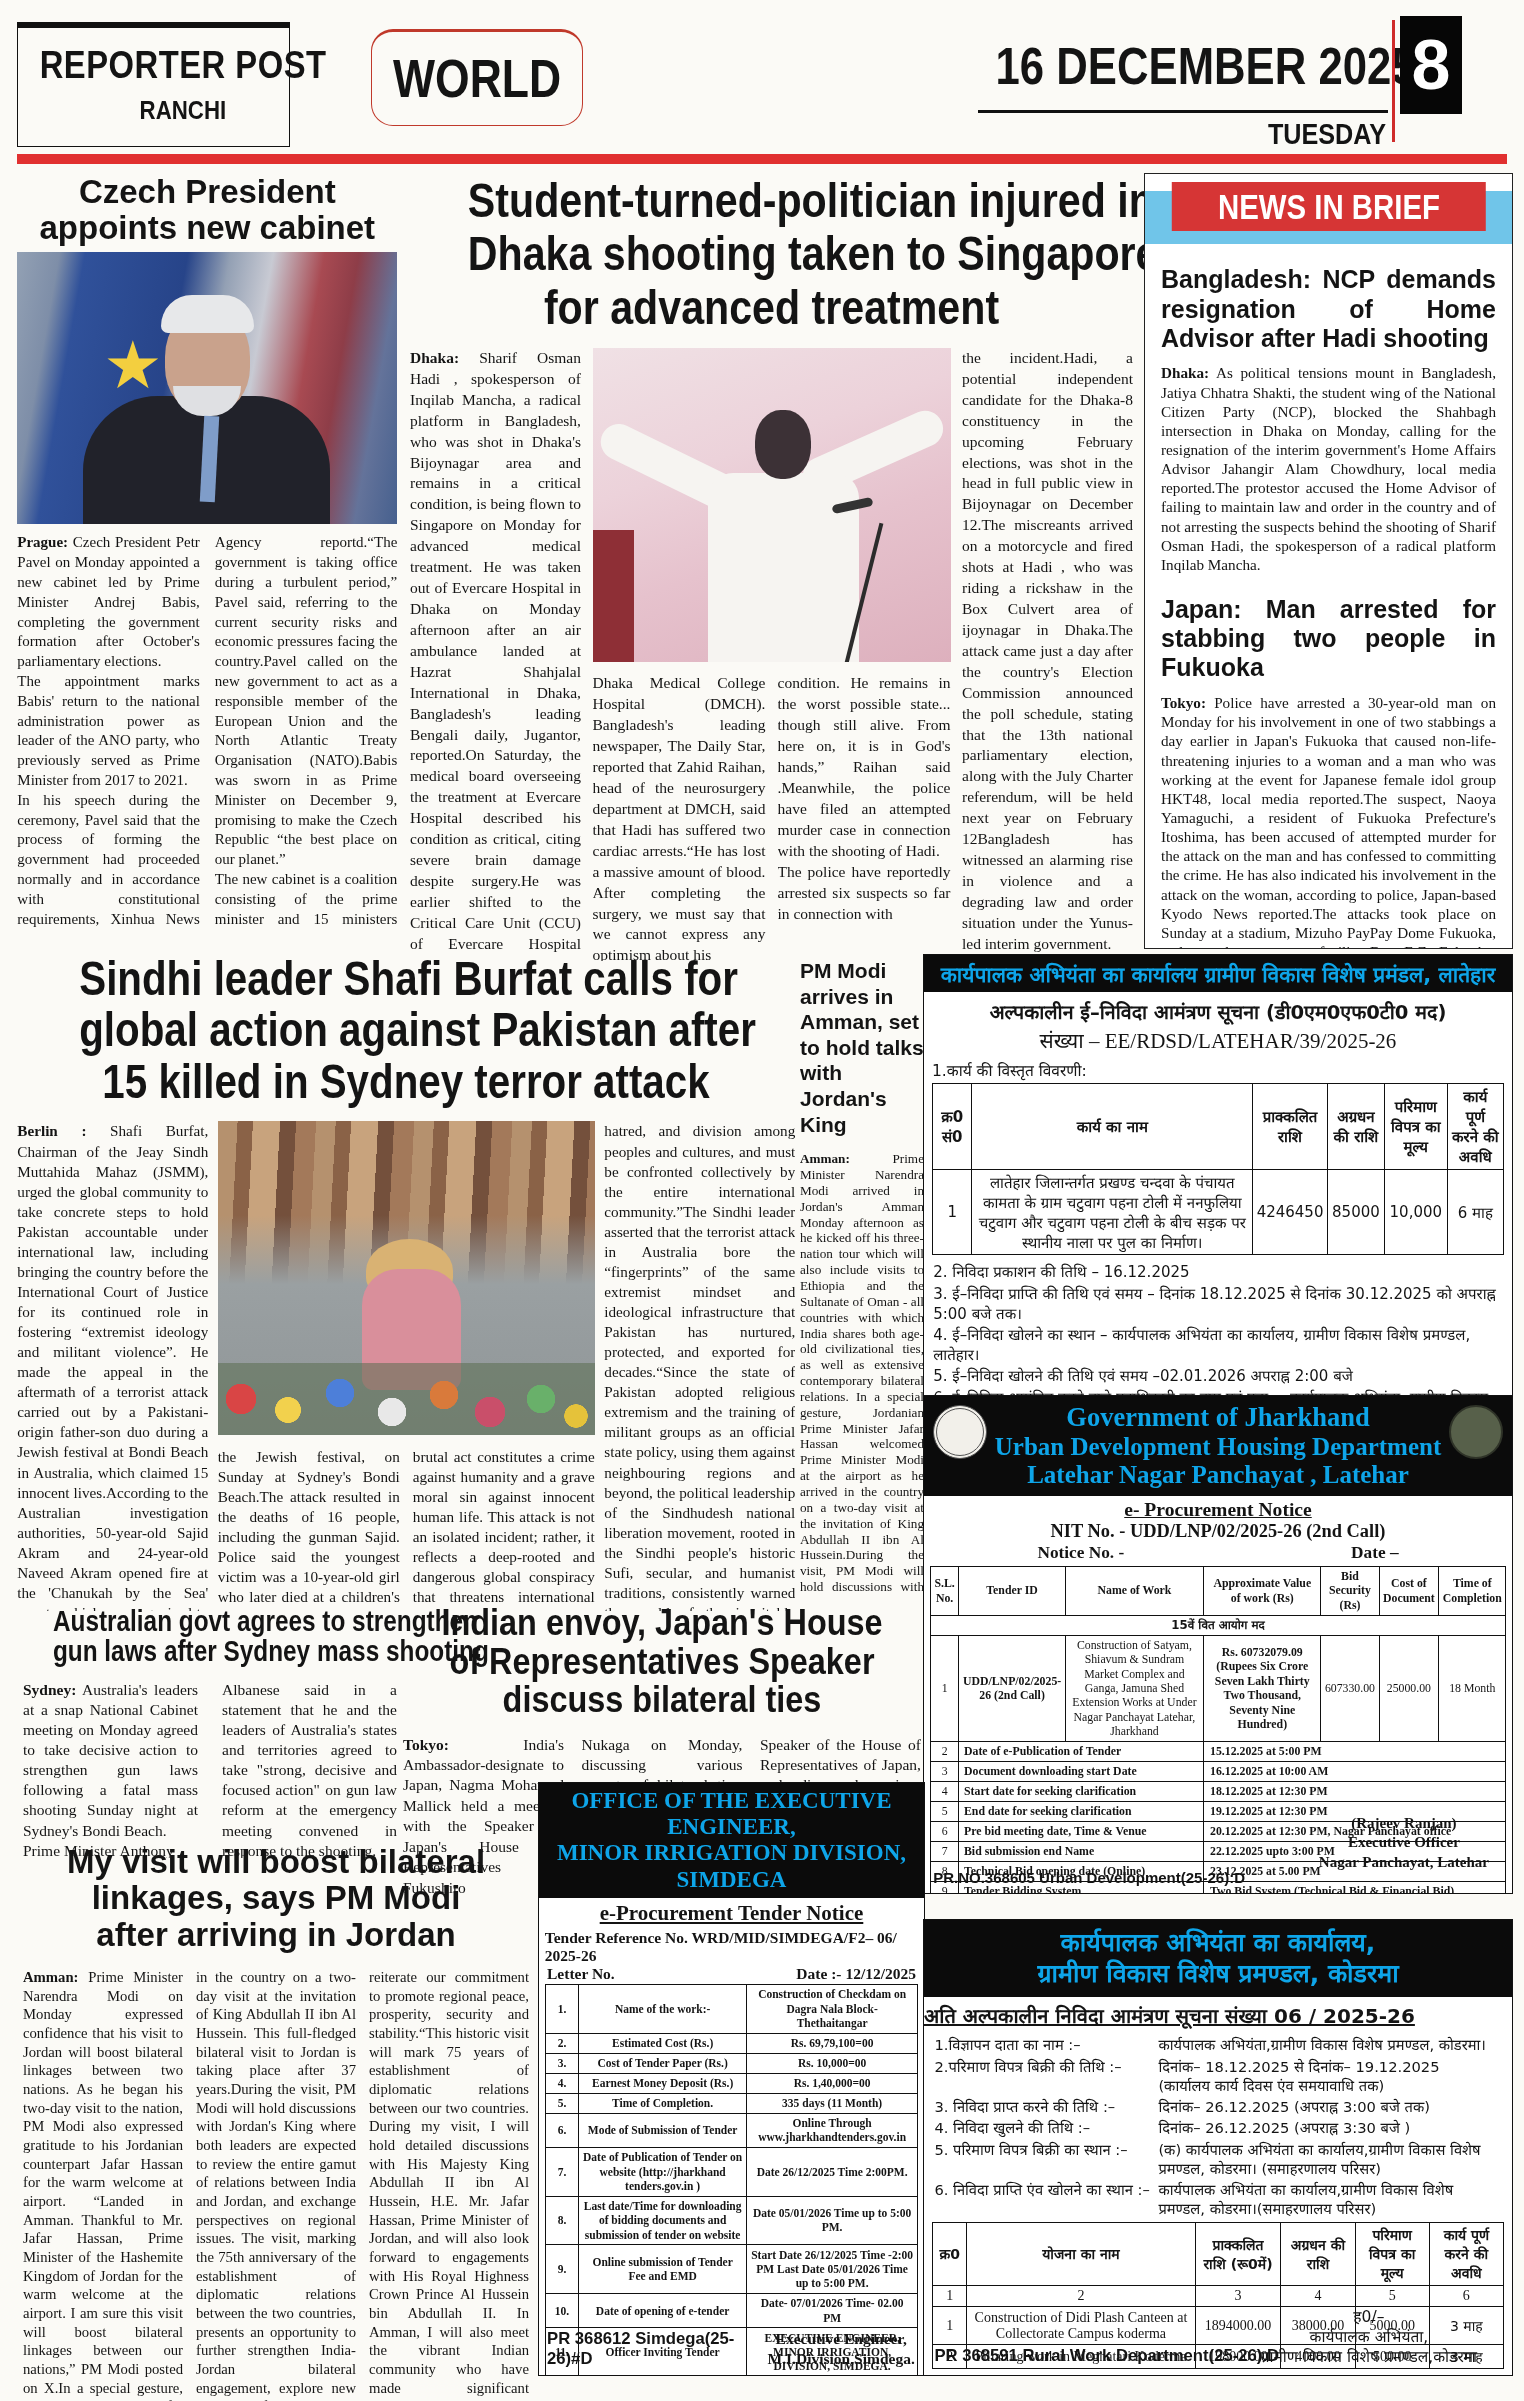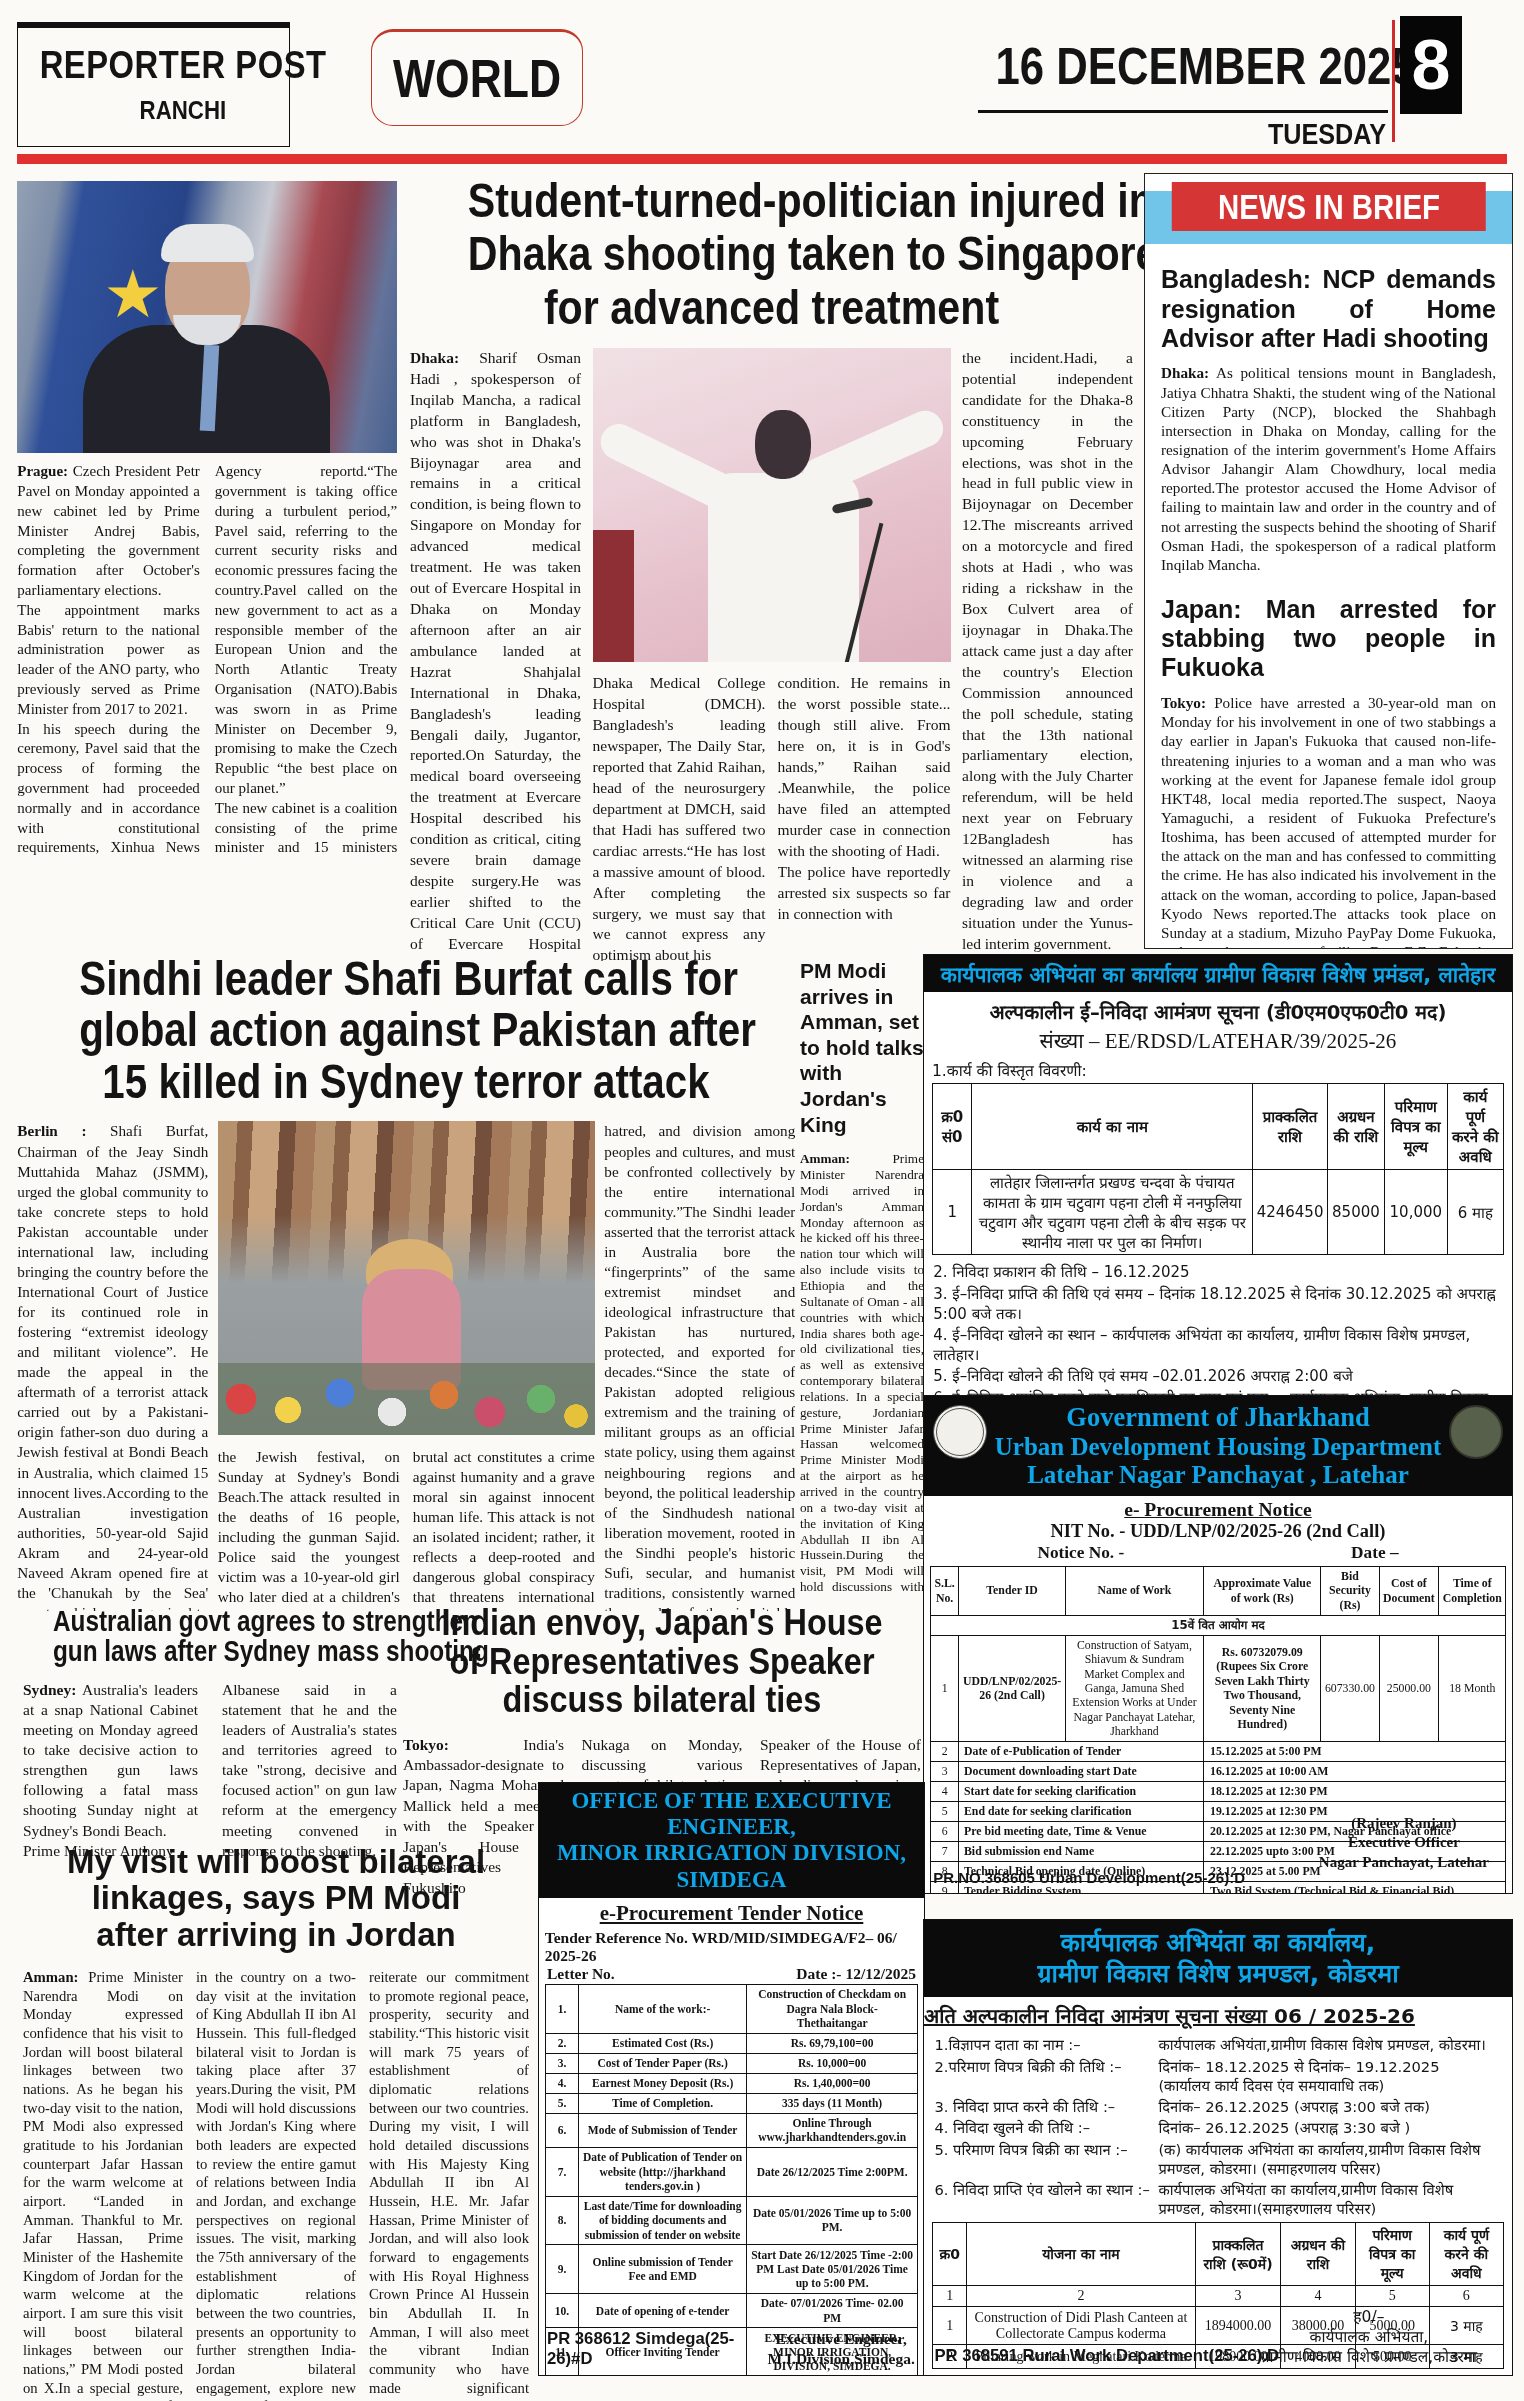--- a/index.html
+++ b/index.html
@@ -183,20 +183,24 @@
     <span class="cond">WORLD</span>
   </div>
   <div class="abs cond cond-r" id="mast-date">16 DECEMBER 2025</div>
   <div class="abs" id="mast-rule"></div>
   <div class="abs" id="mast-vline"></div>
   <div class="abs" id="mast-page">8</div>
   <div class="abs cond cond-r" id="mast-day">TUESDAY</div>
   <div class="abs" id="redbar"></div>
 
   <div class="abs" id="czech">
+    <div class="czech-hl">
+      <div>Czech President</div>
+      <div>appoints new cabinet</div>
+    </div>
     <div class="photo czechp">
       <div class="star">★</div>
       <div class="suit"></div>
       <div class="head"></div>
       <div class="hair"></div>
       <div class="beard"></div>
       <div class="tie"></div>
     </div>
     <div class="body jtext">
       <span class="lead">Prague:</span>

